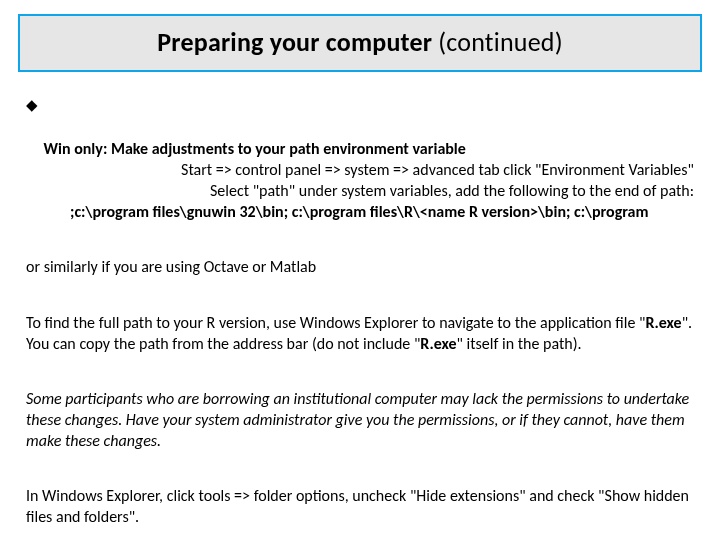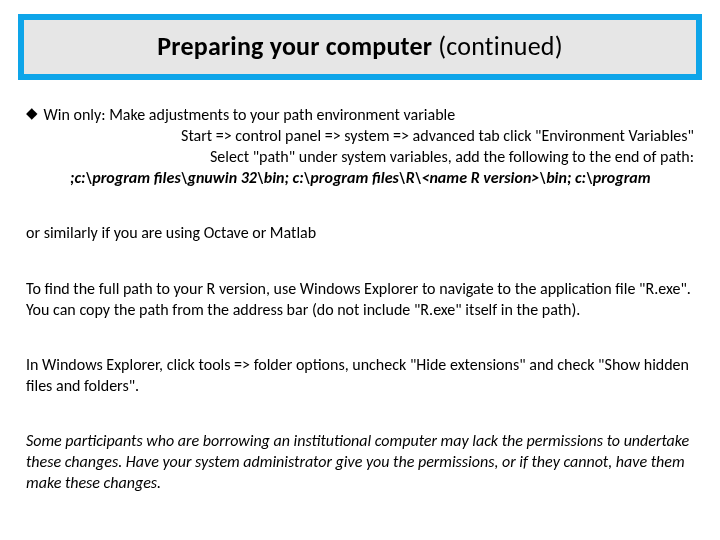--- a/index.html
+++ b/index.html
@@ -8,21 +8,21 @@
     height: 540px;
     background: #fff;
     font-family: Calibri, "Segoe UI", Arial, sans-serif;
     font-size: 16px;
     color: #000;
     overflow: hidden;
   }
   .title-bar {
     margin: 14px 18px 0 18px;
     background: #e6e6e6;
-    border: 6px solid #0ea5e9;
+    border: 2px solid #0ea5e9;
     padding: 10px 8px 12px 8px;
     text-align: center;
   }
   .title-bar .title {
     font-size: 26px;
     letter-spacing: 0.2px;
     color: #000;
   }
   .title-bar .title .b { font-weight: 700; }
   .title-bar .title .n { font-weight: 400; }
@@ -34,27 +34,27 @@
     display: flex;
     align-items: flex-start;
     gap: 6px;
   }
   .bullet {
     font-size: 15px;
     line-height: 1.32;
     position: relative;
     top: 0px;
   }
-  .first-line { font-weight: 400; }
+  .first-line { font-weight: 700; margin-top: 42px; }
   .indent1 { padding-left: 22px; text-align: right; }
   .indent2 { padding-left: 44px; }
-  .path-line { font-weight: 700; font-style: italic; }
+  .path-line { font-weight: 700; }
   .red { color: #c00000; font-weight: 700; }
   .para { margin-top: 34px; }
-  .bold { font-weight: 400; text-align: center; }
+  .bold { font-weight: 700; text-align: center; }
   .italic { font-style: italic; }
 </style>
 </head>
 <body>
 
 <div class="title-bar">
   <span class="title">
     <span class="b">Preparing your computer </span><span class="n">(continued)</span>
   </span>
 </div>
@@ -69,17 +69,17 @@
   <div class="indent1">Select "path" under system variables, add the following to the end of path:</div>
   <div class="indent2 path-line">;c:\program files\gnuwin 32\bin; c:\program files\R\&lt;name R version&gt;\bin; c:\program</div>
 
   <div class="para">or similarly if you are using Octave or Matlab</div>
 
   <div class="para">
     <span>To find the full path to your R version, use Windows Explorer to navigate to the application file "</span><span class="bold">R.exe</span><span>". You can copy the path from the address bar (do not include "</span><span class="bold">R.exe</span><span>" itself in the path).</span>
   </div>
 
 
+  <div class="para italic">Some participants who are borrowing an institutional computer may lack the permissions to undertake these changes. Have your system administrator give you the permissions, or if they cannot, have them make these changes.</div>
+
   <div class="para">In Windows Explorer, click tools =&gt; folder options, uncheck "Hide extensions" and check "Show hidden files and folders".</div>
-
-  <div class="para italic">Some participants who are borrowing an institutional computer may lack the permissions to undertake these changes. Have your system administrator give you the permissions, or if they cannot, have them make these changes.</div>
 
 </div>
 
 </body></html>

